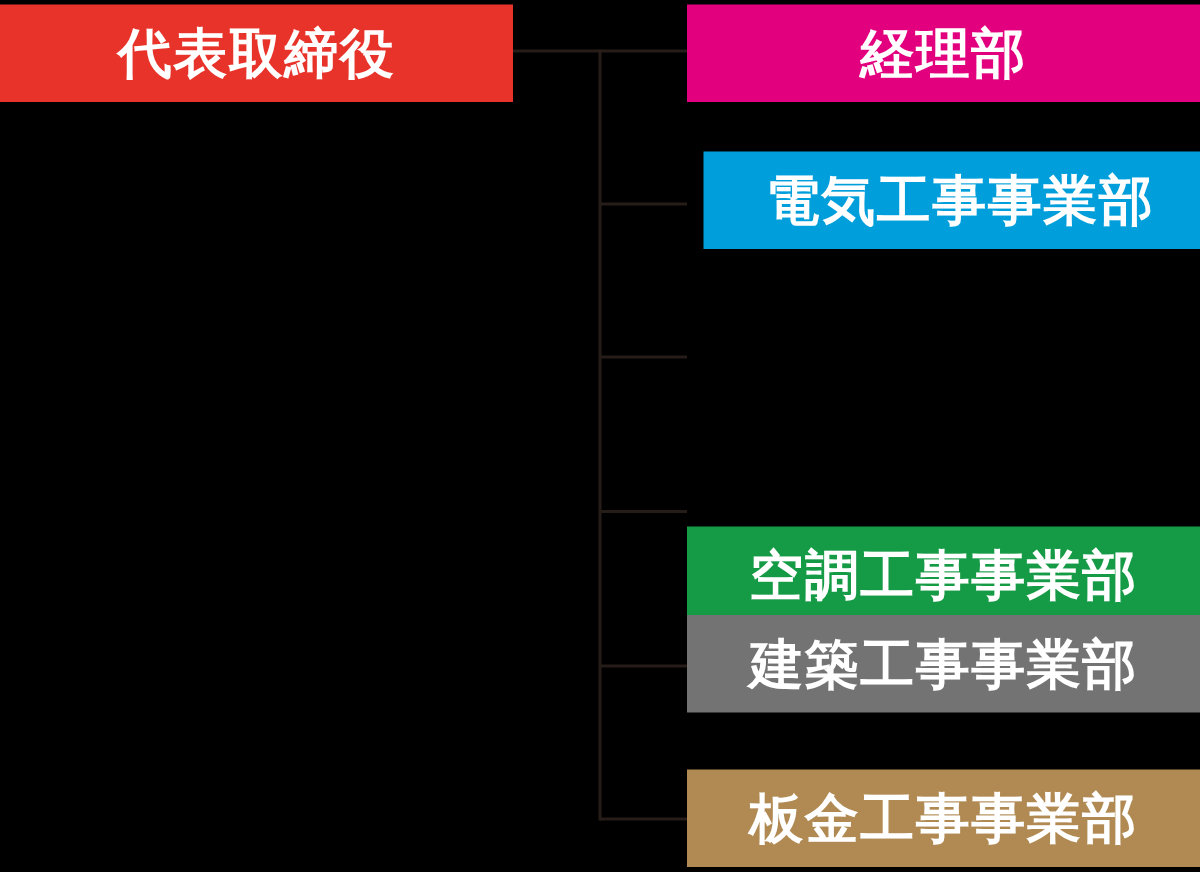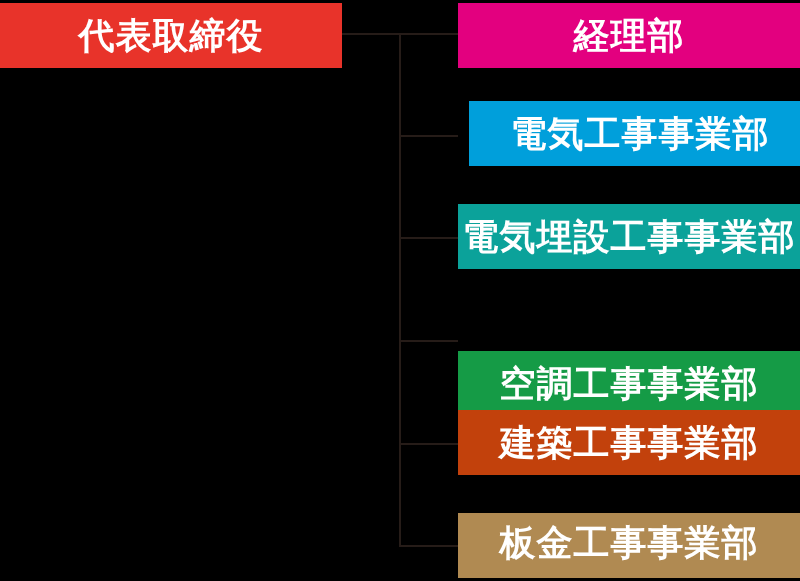--- a/index.html
+++ b/index.html
@@ -69,29 +69,26 @@
   </div>
 
   <div class="node root" style="background-color: rgb(232, 51, 42);">
     <span>代表取締役</span>
   </div>
 
   <div class="node dept d1" style="background-color: rgb(0, 159, 219); margin-left: 11px;">
     <span>電気工事事業部</span>
   </div>
 
-  <div class="node dept d2" style="background-color: rgb(11, 162, 154);">
-    <span>電気埋設工事事業部</span>
-  </div>
 
   <div class="node dept d3" style="background-color: rgb(21, 155, 70); margin-top: 44px;">
     <span>空調工事事業部</span>
   </div>
 
-  <div class="node dept d4" style="background-color: #c2410c;">
+  <div class="node dept d4" style="background-color: #737373;">
     <span>建築工事事業部</span>
   </div>
 
-  <div class="node dept d5" style="background-color: rgb(176, 138, 82); font-family: Liberation Mono, monospace;">
+  <div class="node dept d5" style="background-color: rgb(176, 138, 82);">
     <span>板金工事事業部</span>
   </div>
 
 </div>
 
 </body></html>

